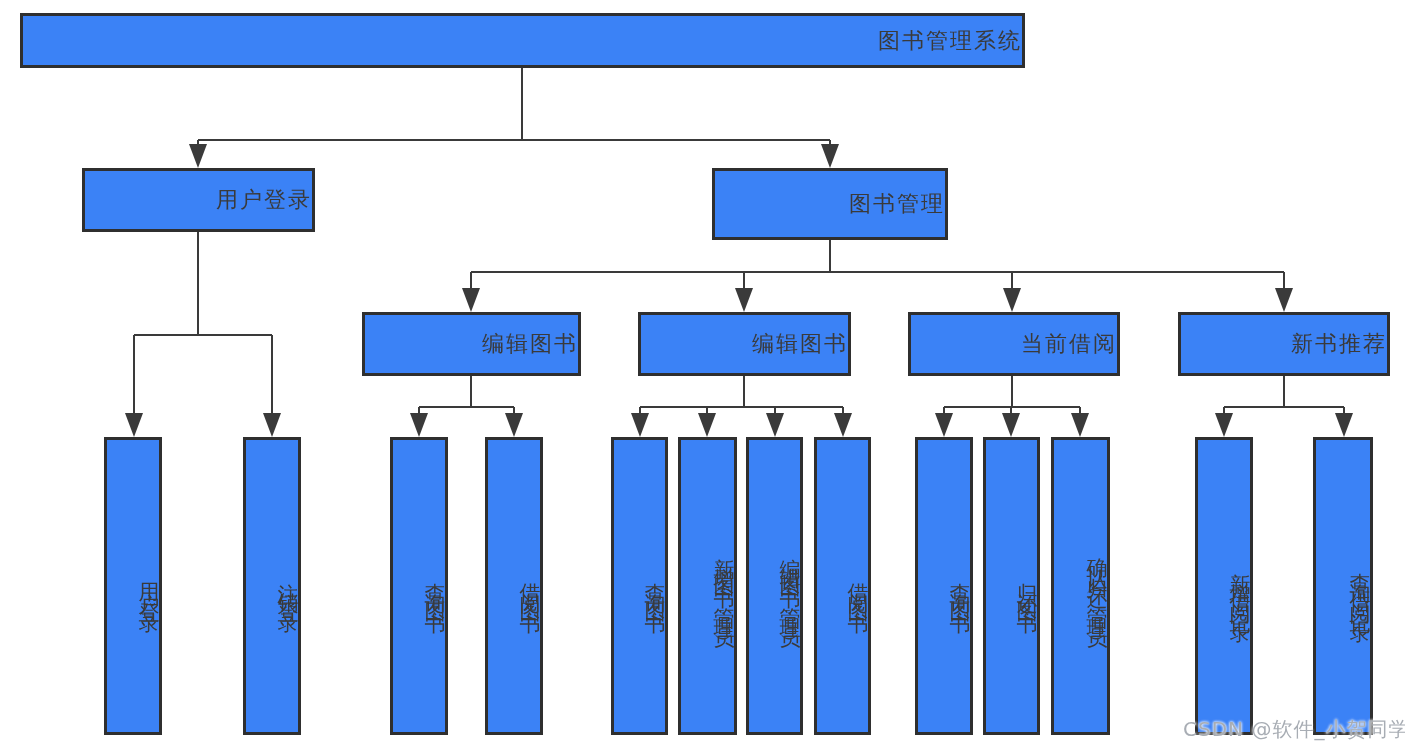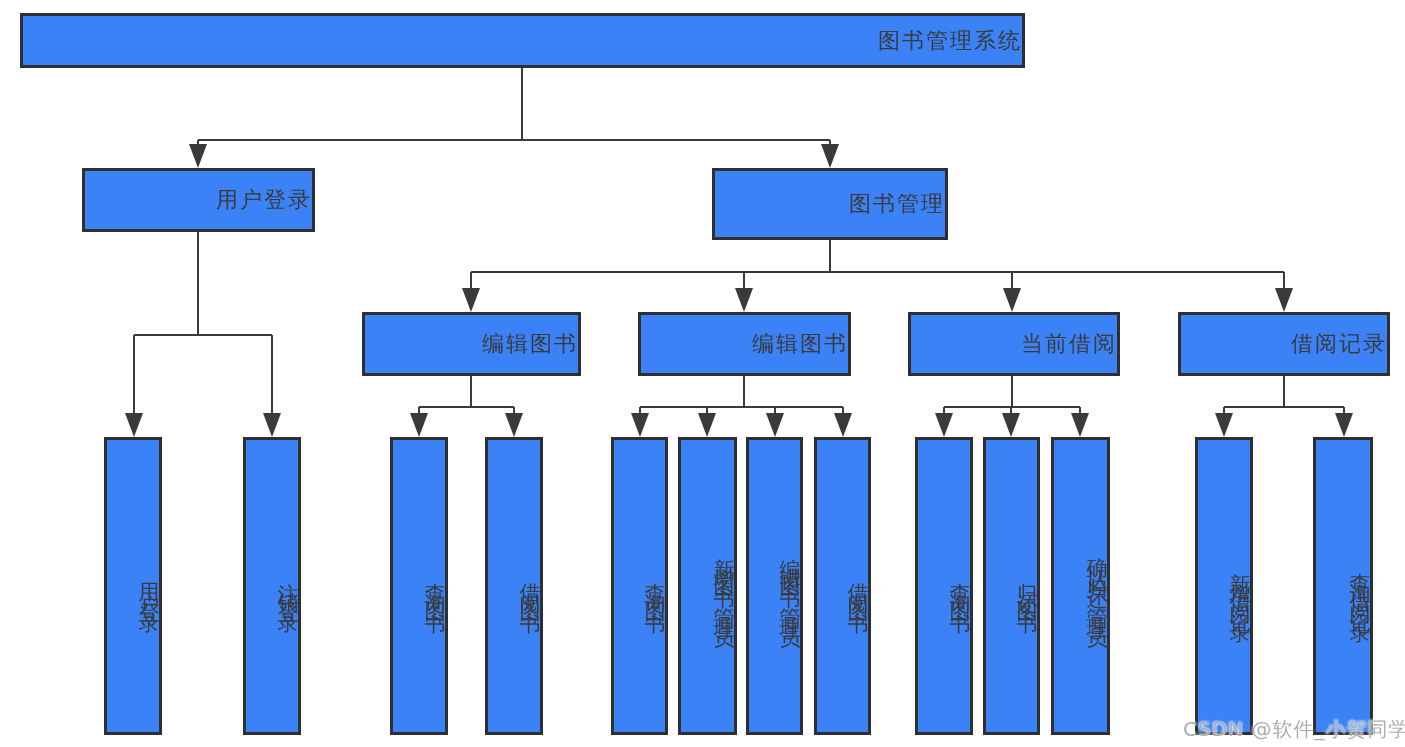--- a/index.html
+++ b/index.html
@@ -127,21 +127,21 @@
   <div class="box h-box" style="left:362px; top:312px; width:219px; height:64px;">
     <span>编辑图书</span>
   </div>
   <div class="box h-box" style="left:638px; top:312px; width:213px; height:64px;">
     <span>编辑图书</span>
   </div>
   <div class="box h-box" style="left:908px; top:312px; width:212px; height:64px;padding-left:6px;">
     <span>当前借阅</span>
   </div>
   <div class="box h-box" style="left:1178px; top:312px; width:212px; height:64px;">
-    <span>借阅记录</span>
+    <span>新书推荐</span>
   </div>
 
   <div class="box v-box" style="left:104px; top:437px; width:58px; height:298px;">
     <span>用户登录</span>
   </div>
   <div class="box v-box" style="left:243px; top:437px; width:58px; height:298px;">
     <span>注销登录</span>
   </div>
 
   <div class="box v-box" style="left:390px; top:437px; width:58px; height:298px;">

